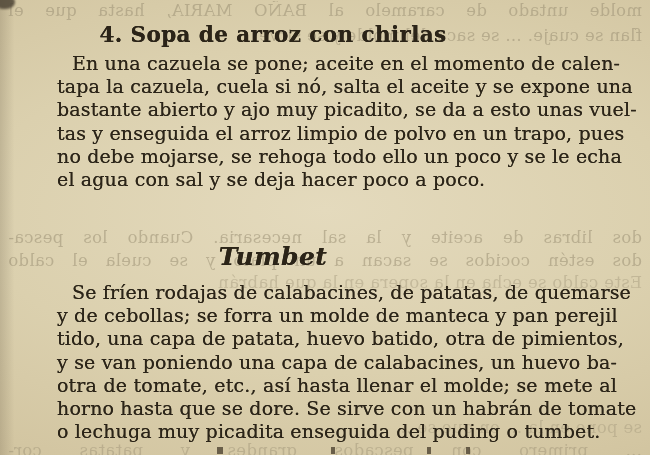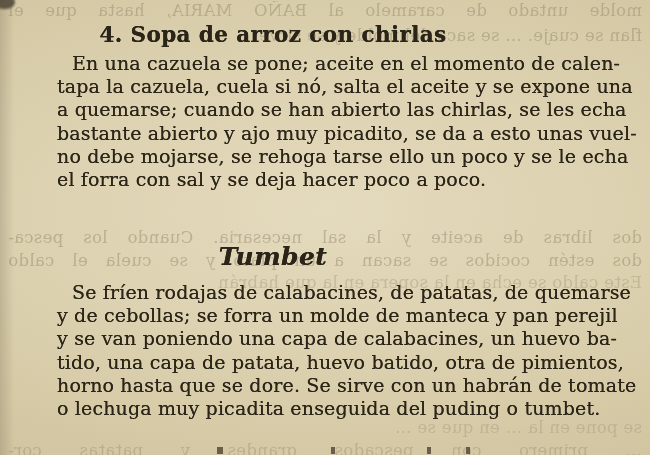--- a/index.html
+++ b/index.html
@@ -112,33 +112,34 @@
   </div>
 
   <div class="gutter"></div>
   <div class="corner-mark"></div>
 
   <h1 class="title t1 printed">4. Sopa de arroz con chirlas</h1>
 
   <div class="para p1 printed">
     <div class="line first">En una cazuela se pone; aceite  en el momento de calen-</div>
     <div class="line">tapa la cazuela, cuela si nó, salta el  aceite y se expone una</div>
-    <div class="line">a quemarse; cuando se han abierto  las chirlas, se les echa</div>
     <div class="line">bastante abierto y ajo muy picadito,  se da a esto unas vuel-</div>
-    <div class="line">no debe mojarse, se rehoga tarse  ello  un poco y se le echa</div>
-    <div class="line last">el forra con sal y se deja hacer poco a poco.</div>
+    <div class="line">tas y enseguida el arroz limpio de polvo en un trapo, pues</div>
+    <div class="line">no debe mojarse, se rehoga todo  ello  un poco y se le echa</div>
+    <div class="line last">el agua con sal y se deja hacer poco a poco.</div>
   </div>
 
   <h2 class="title t2 printed">Tumbet</h2>
 
   <div class="para p2 printed">
     <div class="line first">Se fríen rodajas de calabacines, de patatas, de quemarse</div>
     <div class="line">y de cebollas; se forra un molde  de manteca y pan perejil</div>
+    <div class="line">tido, una capa de patata, huevo  batido, otra  de pimientos,</div>
     <div class="line">y se van poniendo  una  capa de calabacines, un huevo ba-</div>
-    <div class="line">tido, una capa de patata, huevo  batido, otra  de pimientos,</div>
+    <div class="line">otra de tomate,  etc.,  así  hasta  llenar  el molde; se mete al</div>
     <div class="line">horno hasta que se dore. Se sirve con un habrán de tomate</div>
     <div class="line last">o lechuga muy picadita enseguida del puding o tumbet.</div>
   </div>
 
   <div class="cutoff">
     <i></i>
       <i></i>
       <i></i>
       <i></i>
   </div>

